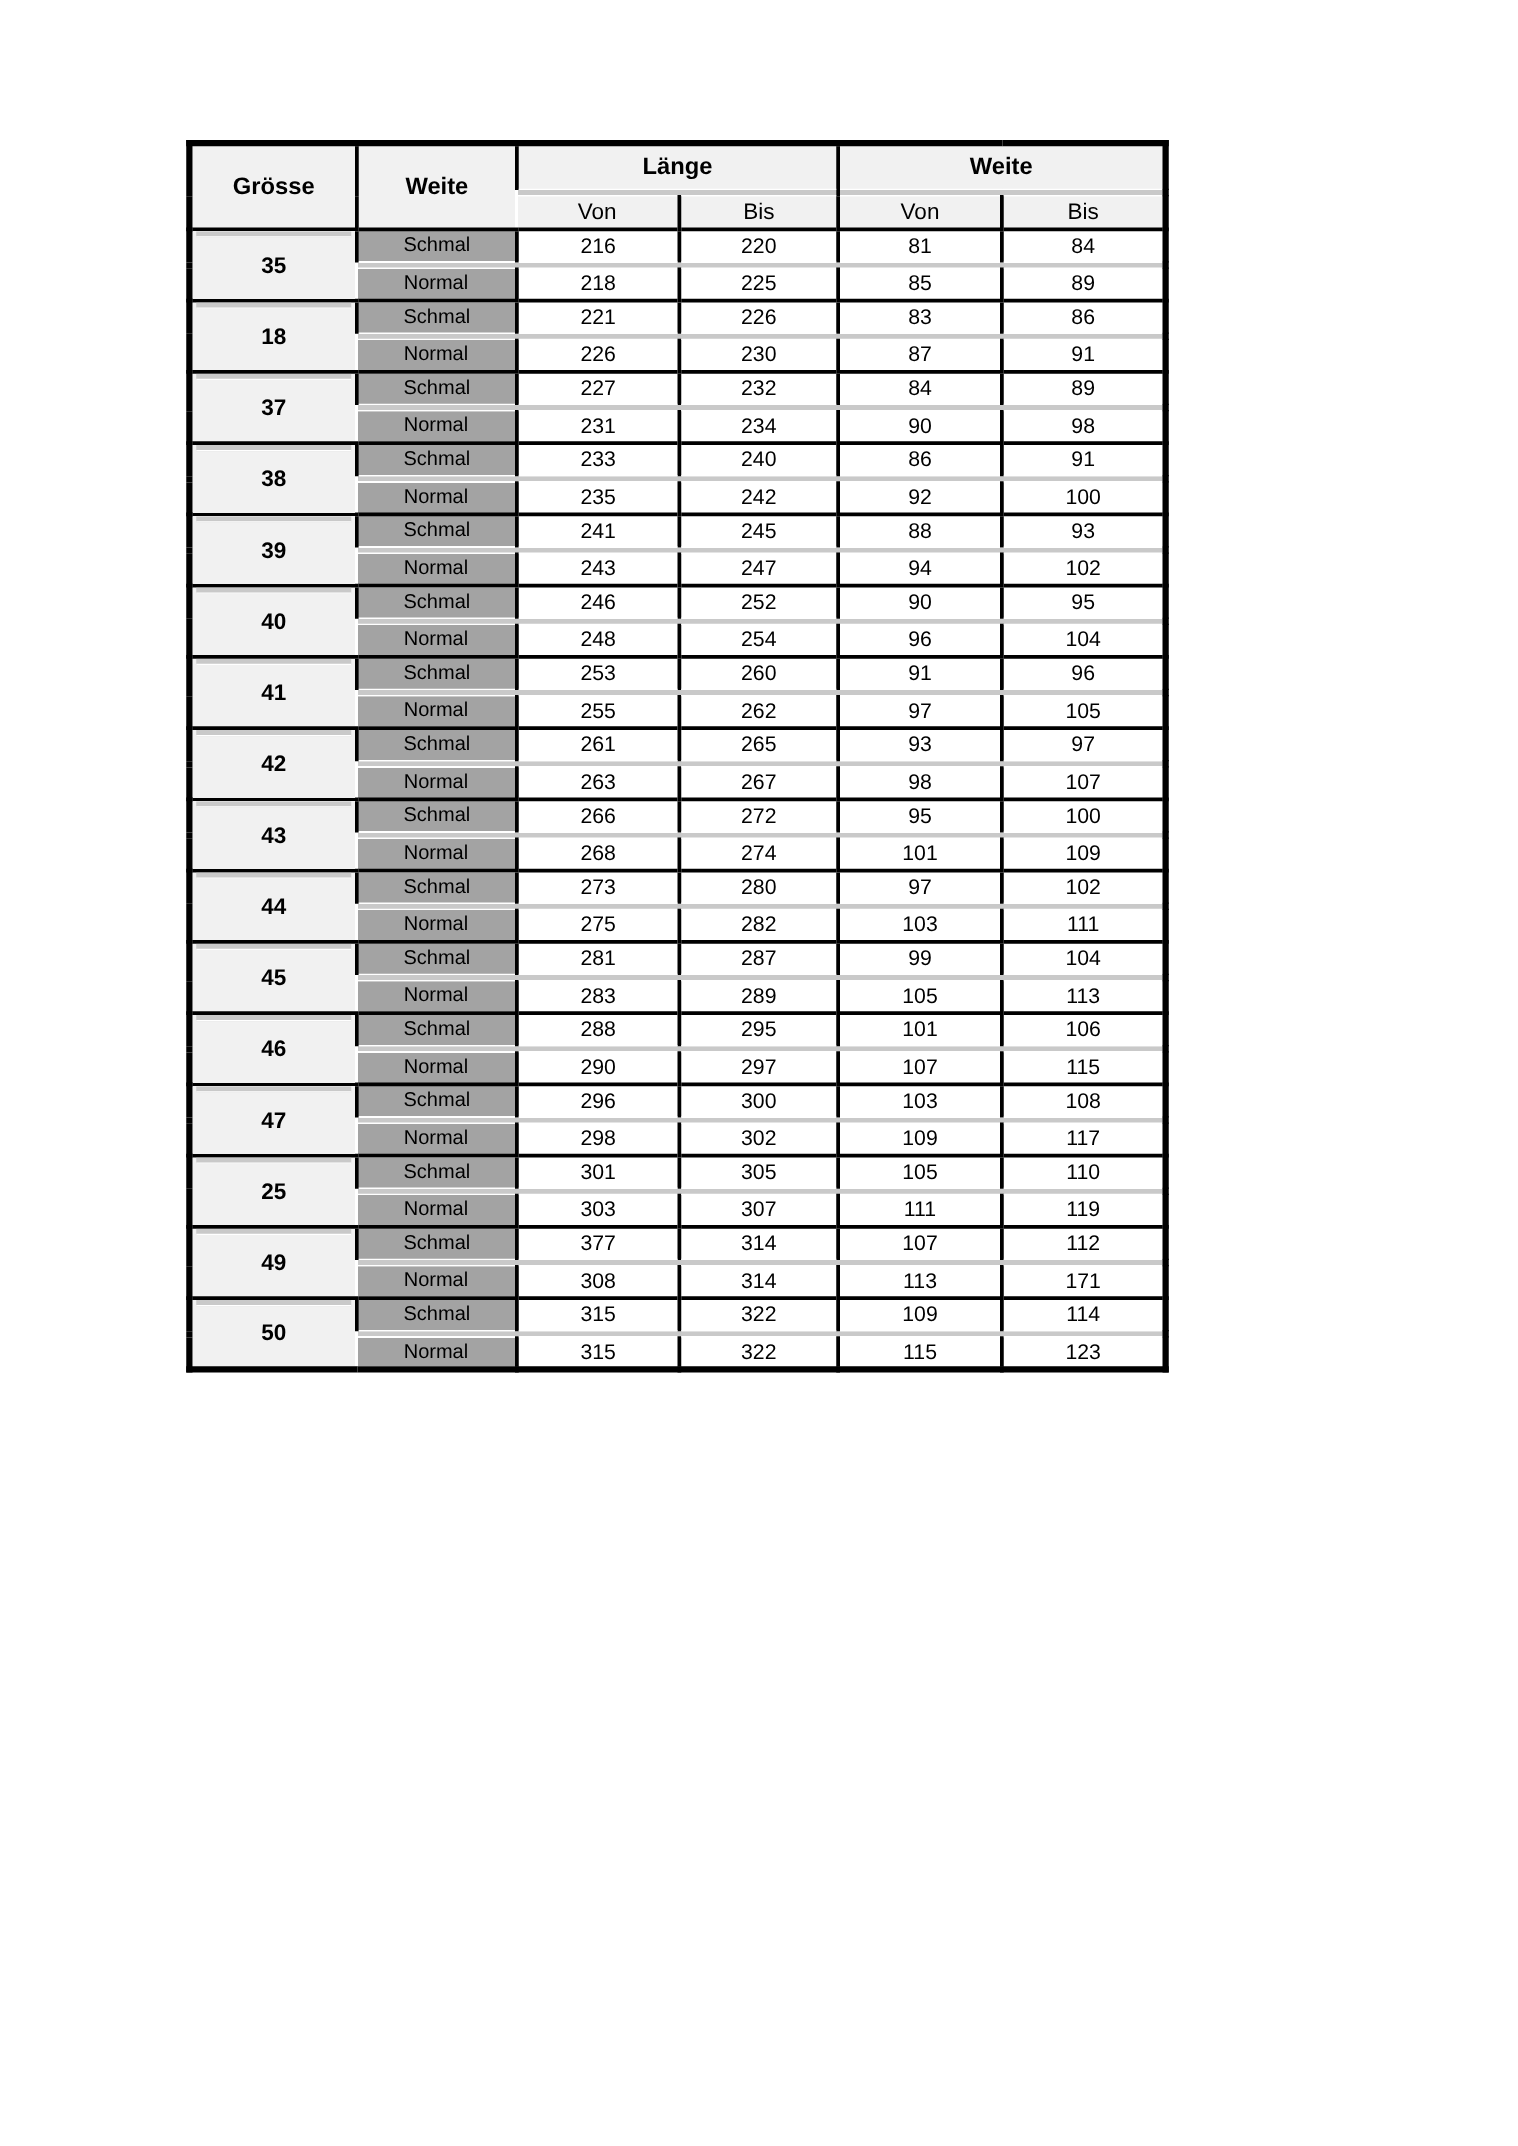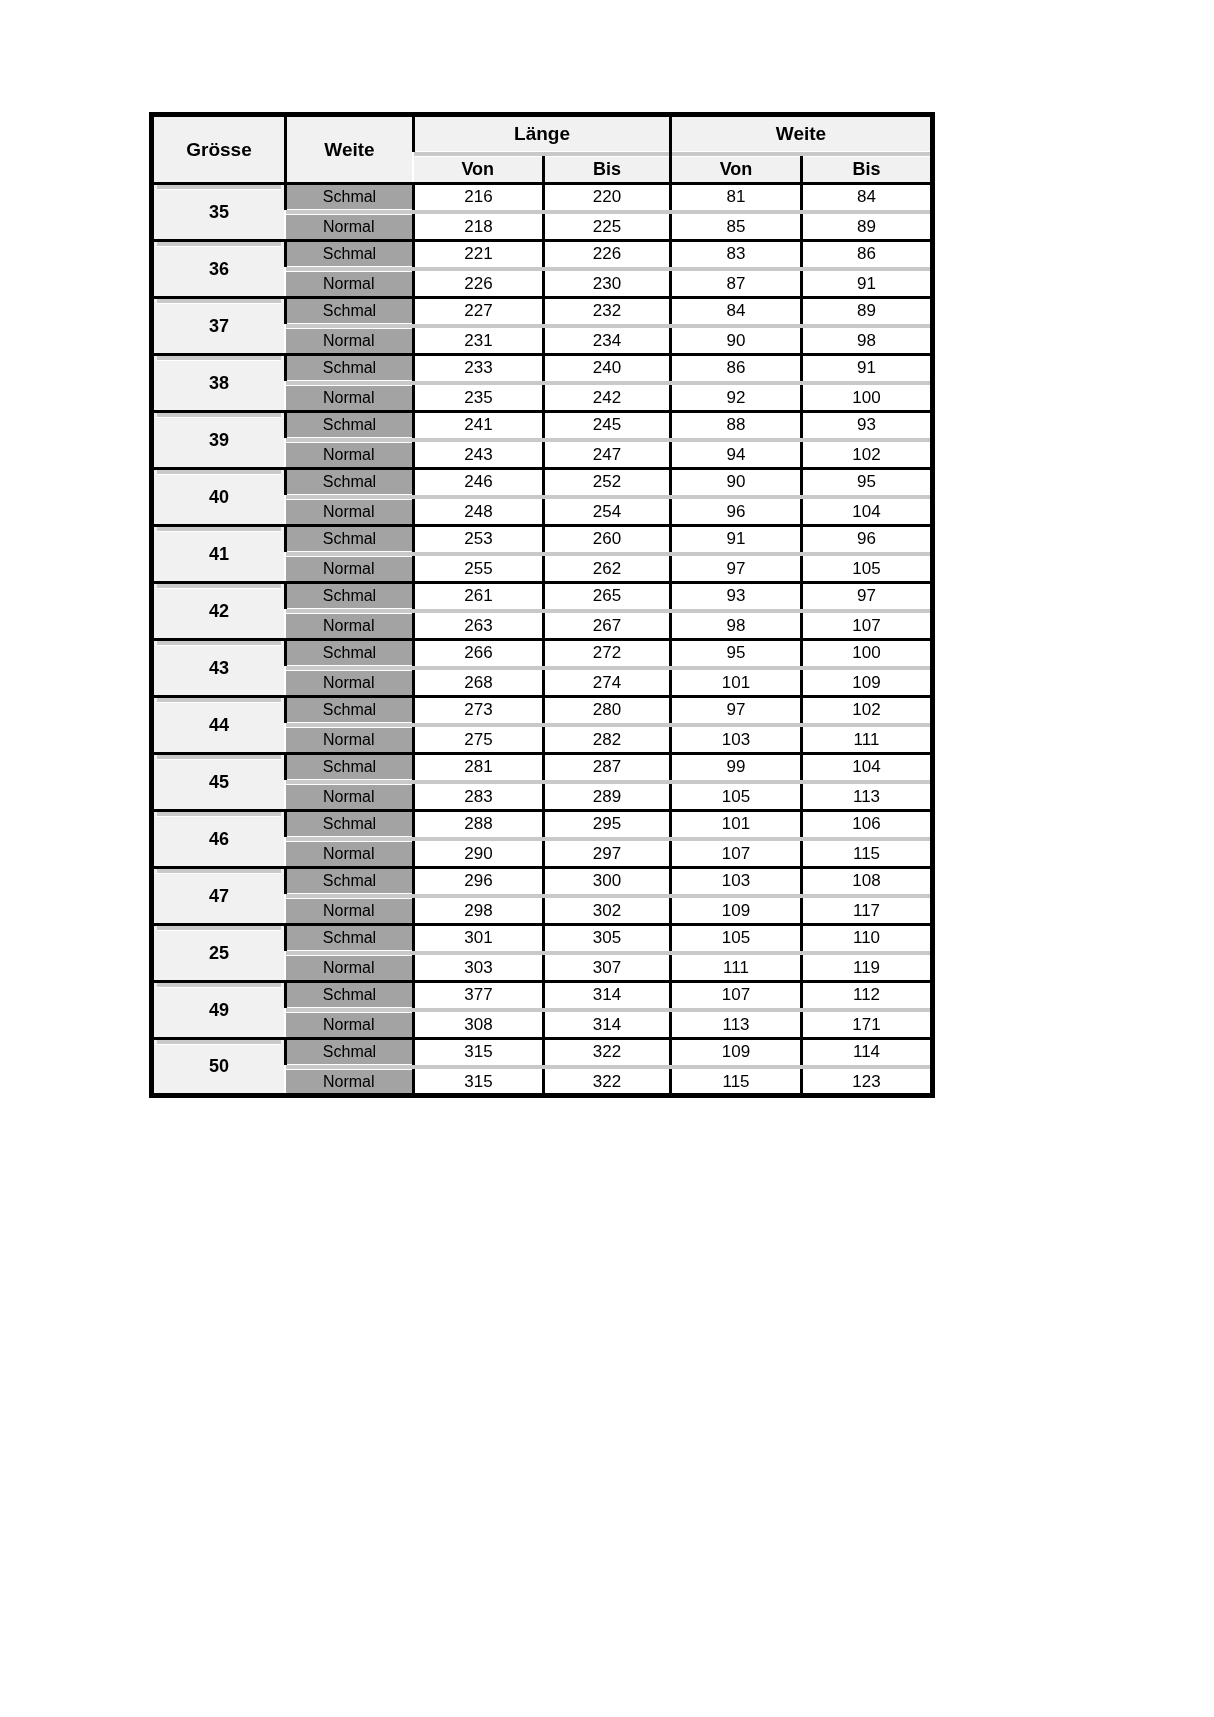--- a/index.html
+++ b/index.html
@@ -36,21 +36,21 @@
     height: 34px;
     background: #f1f1f1;
     font-size: 19px;
     font-weight: bold;
   }
   th.corner { background: #f1f1f1; font-size: 19px; font-weight: bold; }
   tr.h2 th {
     height: 25px;
     background: #f1f1f1;
     font-size: 18px;
-    font-weight: bold;
+    font-weight: normal;
   }
   tr.hsep td, tr.bsep td {
     height: 4px;
     line-height: 0;
     background: #c9c9c9;
     border-top: 1px solid #ffffff;
     border-bottom: 1px solid #ffffff;
   }
 
   
@@ -122,21 +122,21 @@
           <td colspan="5"></td>
         </tr>
         <tr class="grow">
           <td class="label">Normal</td>
           <td class="num">218</td>
           <td class="num">225</td>
           <td class="num">85</td>
           <td class="num">89</td>
         </tr>
         <tr class="grow gfirst">
-          <td class="size" rowspan="3"><div class="tstripe"></div><span>36</span></td>
+          <td class="size" rowspan="3"><div class="tstripe"></div><span>18</span></td>
           <td class="label">Schmal</td>
           <td class="num">221</td>
           <td class="num">226</td>
           <td class="num">83</td>
           <td class="num">86</td>
         </tr>
         <tr class="bsep">
           <td colspan="5"></td>
         </tr>
         <tr class="grow">

